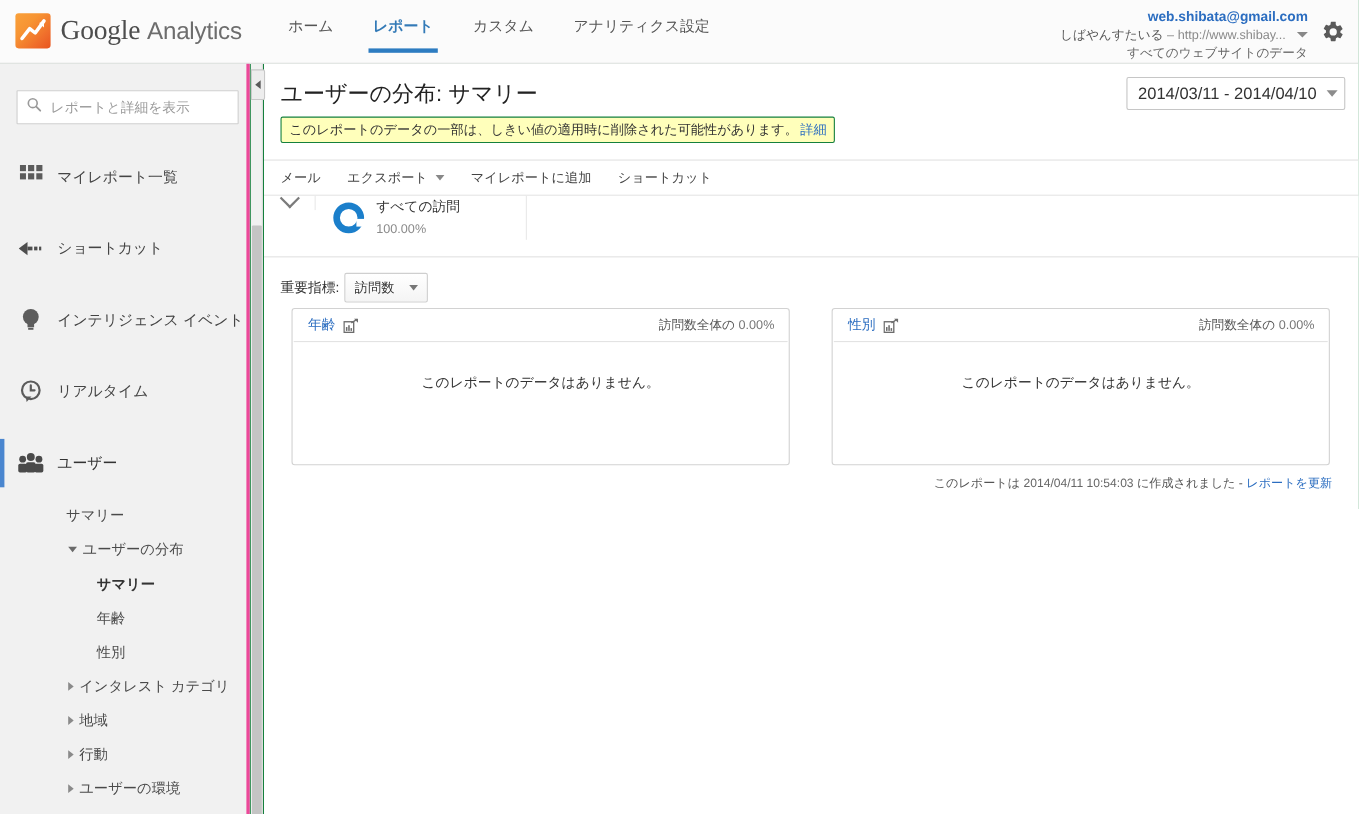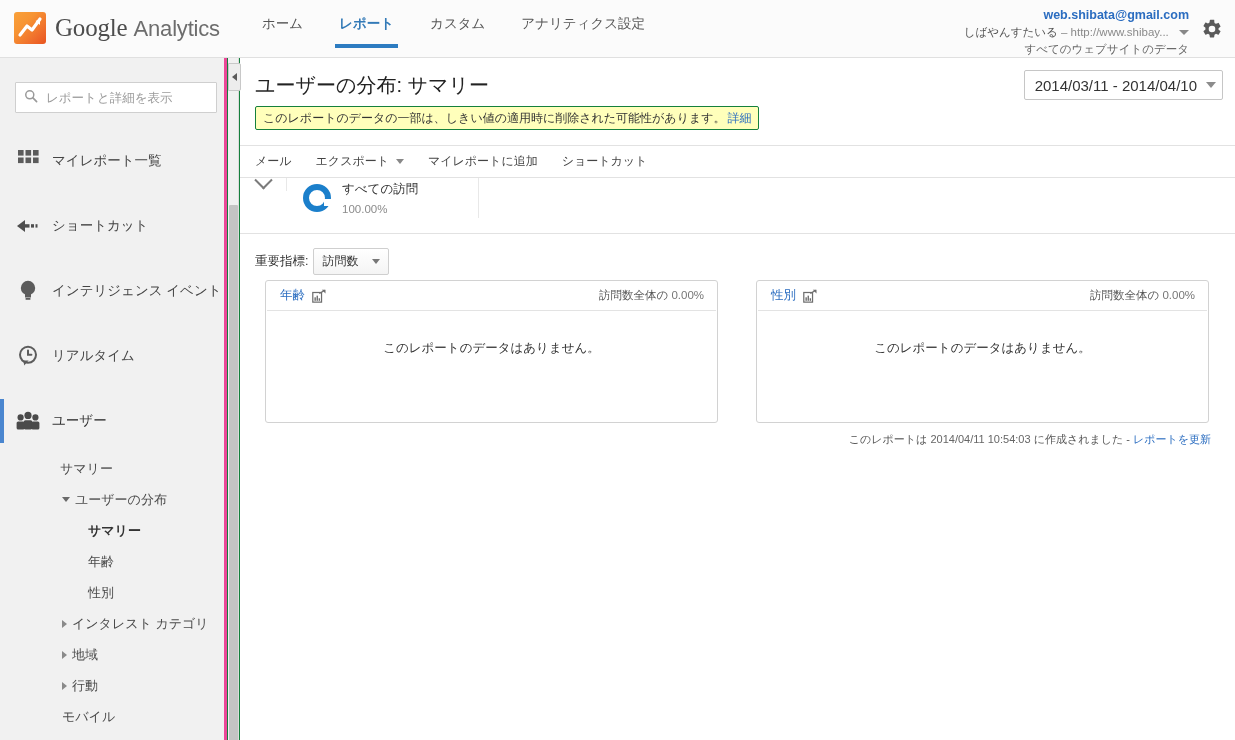--- a/index.html
+++ b/index.html
@@ -350,20 +350,24 @@
           <span class="tri right"></span>
           <span>インタレスト カテゴリ</span>
         </div>
         <div class="sub-item has-tri">
           <span class="tri right"></span>
           <span>地域</span>
         </div>
         <div class="sub-item has-tri">
           <span class="tri right"></span>
           <span>行動</span>
+        </div>
+        <div class="sub-item has-tri">
+          <span class="tri right"></span>
+          <span>ユーザーの環境</span>
         </div>
         <div class="sub-item has-tri">
 
           <span>モバイル</span>
         </div>
 
       </div>
     </div>
   </div>
 

